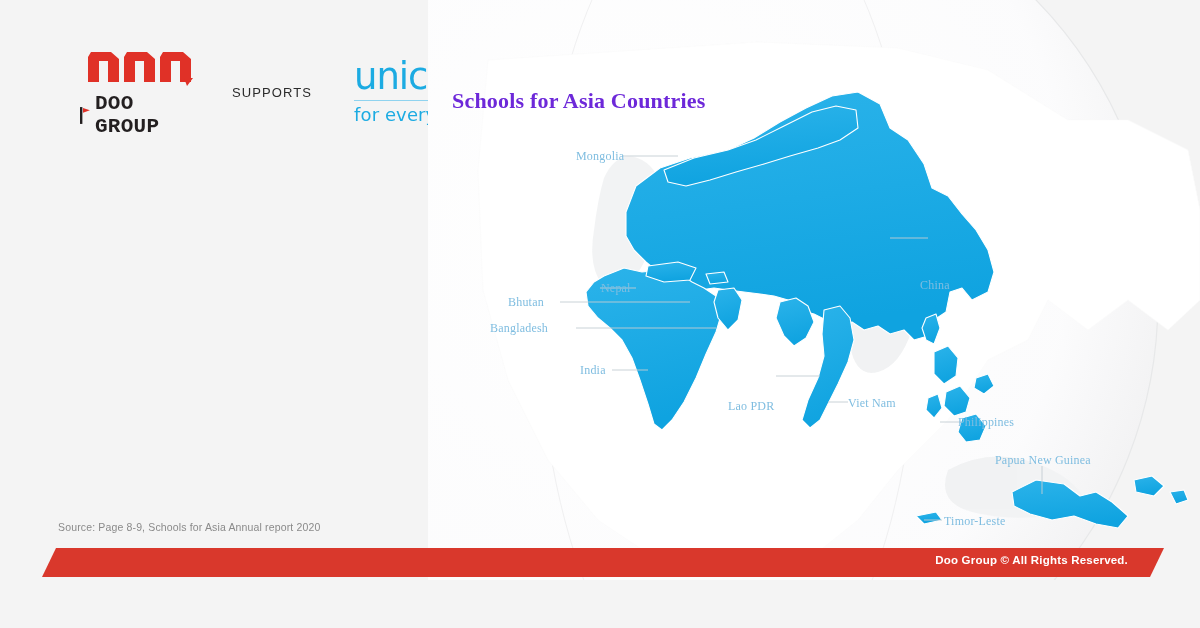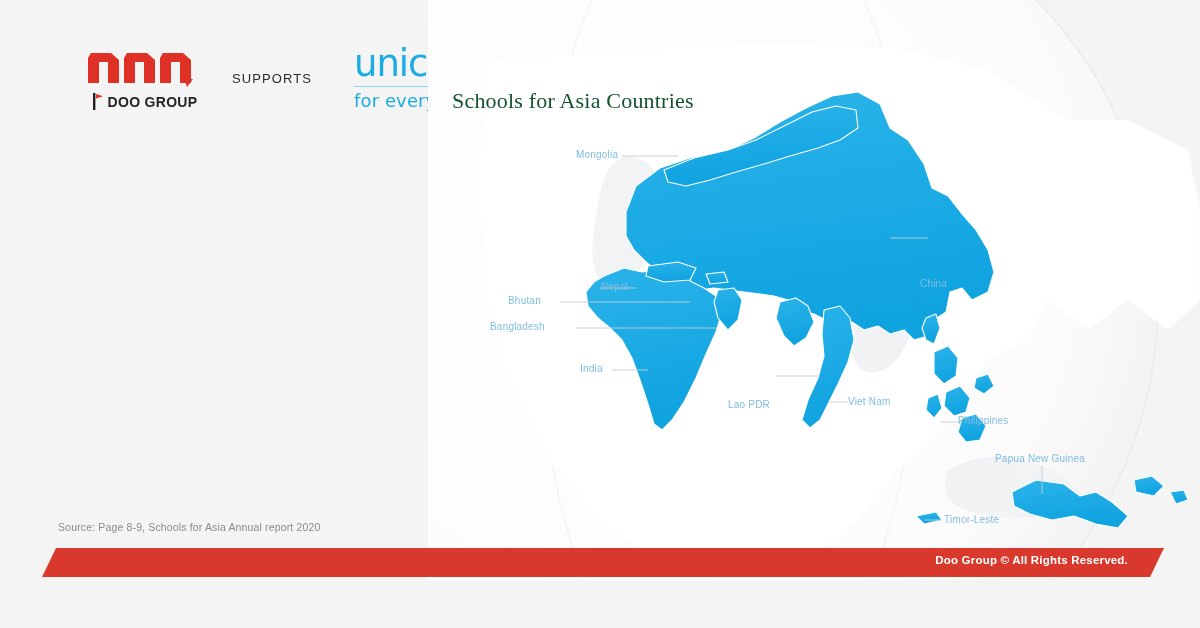--- a/index.html
+++ b/index.html
@@ -10,40 +10,40 @@
     overflow:hidden;
     position:relative;
   }
   .page{position:absolute;inset:0;background:#f4f4f4;}
 
   
   .logo-row{position:absolute;left:80px;top:46px;display:flex;align-items:center;gap:0;}
   .doo-logo{display:flex;flex-direction:column;align-items:center;width:130px;}
   .doo-mark{height:42px;display:block;}
   .doo-word{display:flex;align-items:center;gap:3px;margin-top:4px;}
-  .doo-word-text{font-size:14px;font-weight:bold;color:#231f20;letter-spacing:0.3px;font-family:Liberation Sans, sans-serif;}
+  .doo-word-text{font-size:21px;font-weight:bold;color:#231f20;letter-spacing:0.3px;font-family:Liberation Mono, monospace;}
   .supports{margin-left:22px;font-size:13px;letter-spacing:1.1px;color:#2b2b2b;font-weight:400;}
   .unicef{margin-left:42px;display:flex;flex-direction:column;align-items:flex-start;}
   .unicef-top{display:flex;align-items:center;gap:4px;}
   .unicef-word{font-size:37px;color:#1cabe2;line-height:0.95;letter-spacing:-1.1px;font-family:"DejaVu Sans",sans-serif;font-weight:400;}
   .unicef-rule{width:118px;height:1px;background:#8fd3ef;margin:5px 0 3px 0;}
   .unicef-tag{font-size:18px;color:#1cabe2;letter-spacing:0.1px;font-family:"DejaVu Sans",sans-serif;}
 
   
   .map-wrap{position:absolute;left:428px;top:0;width:772px;height:580px;}
   .map-svg{position:absolute;inset:0;width:100%;height:100%;}
 
   .map-title{
     position:absolute;left:24px;top:88px;
     font-family:"Liberation Serif", serif;
-    font-size:22px;font-weight:normal;color:#14532d;letter-spacing:0.2px;
-  }
-
-  
-  .lbl{position:absolute;font-size:10px;color:#7fbde0;white-space:nowrap;letter-spacing:0.2px;}
+    font-size:22px;font-weight:bold;color:#6d28d9;letter-spacing:0.2px;
+  }
+
+  
+  .lbl{position:absolute;font-size:12px;color:#7fbde0;white-space:nowrap;letter-spacing:0.2px;font-family:Liberation Serif, serif;}
 
   
   .source{position:absolute;left:58px;top:521px;font-size:10.5px;color:#8a8a8a;letter-spacing:0.15px;}
 
   
   .footer{
     position:absolute;left:0;top:548px;width:1200px;height:34px;
   }
   .footer-bar{
     position:absolute;left:42px;top:0;width:1122px;height:29px;

